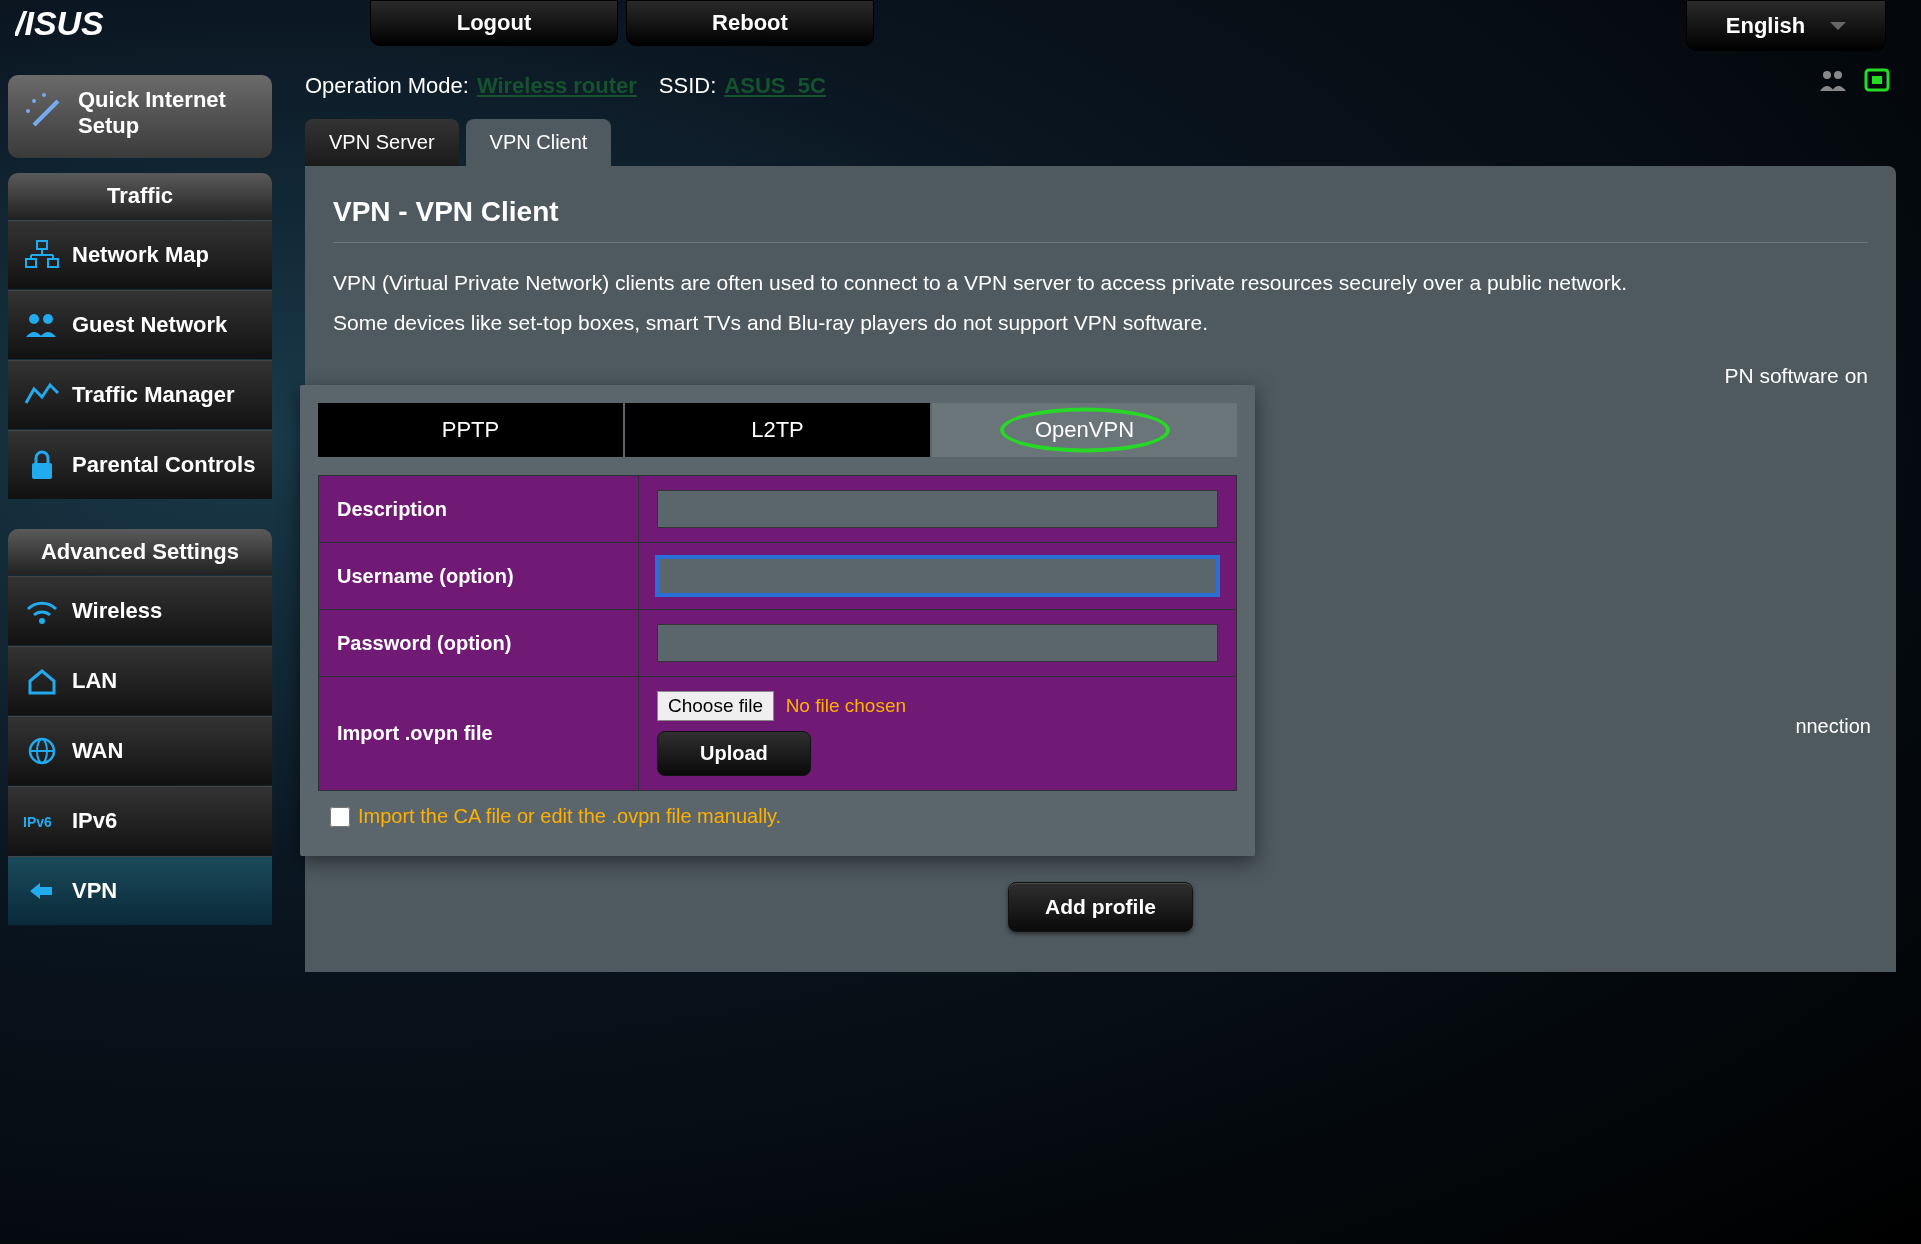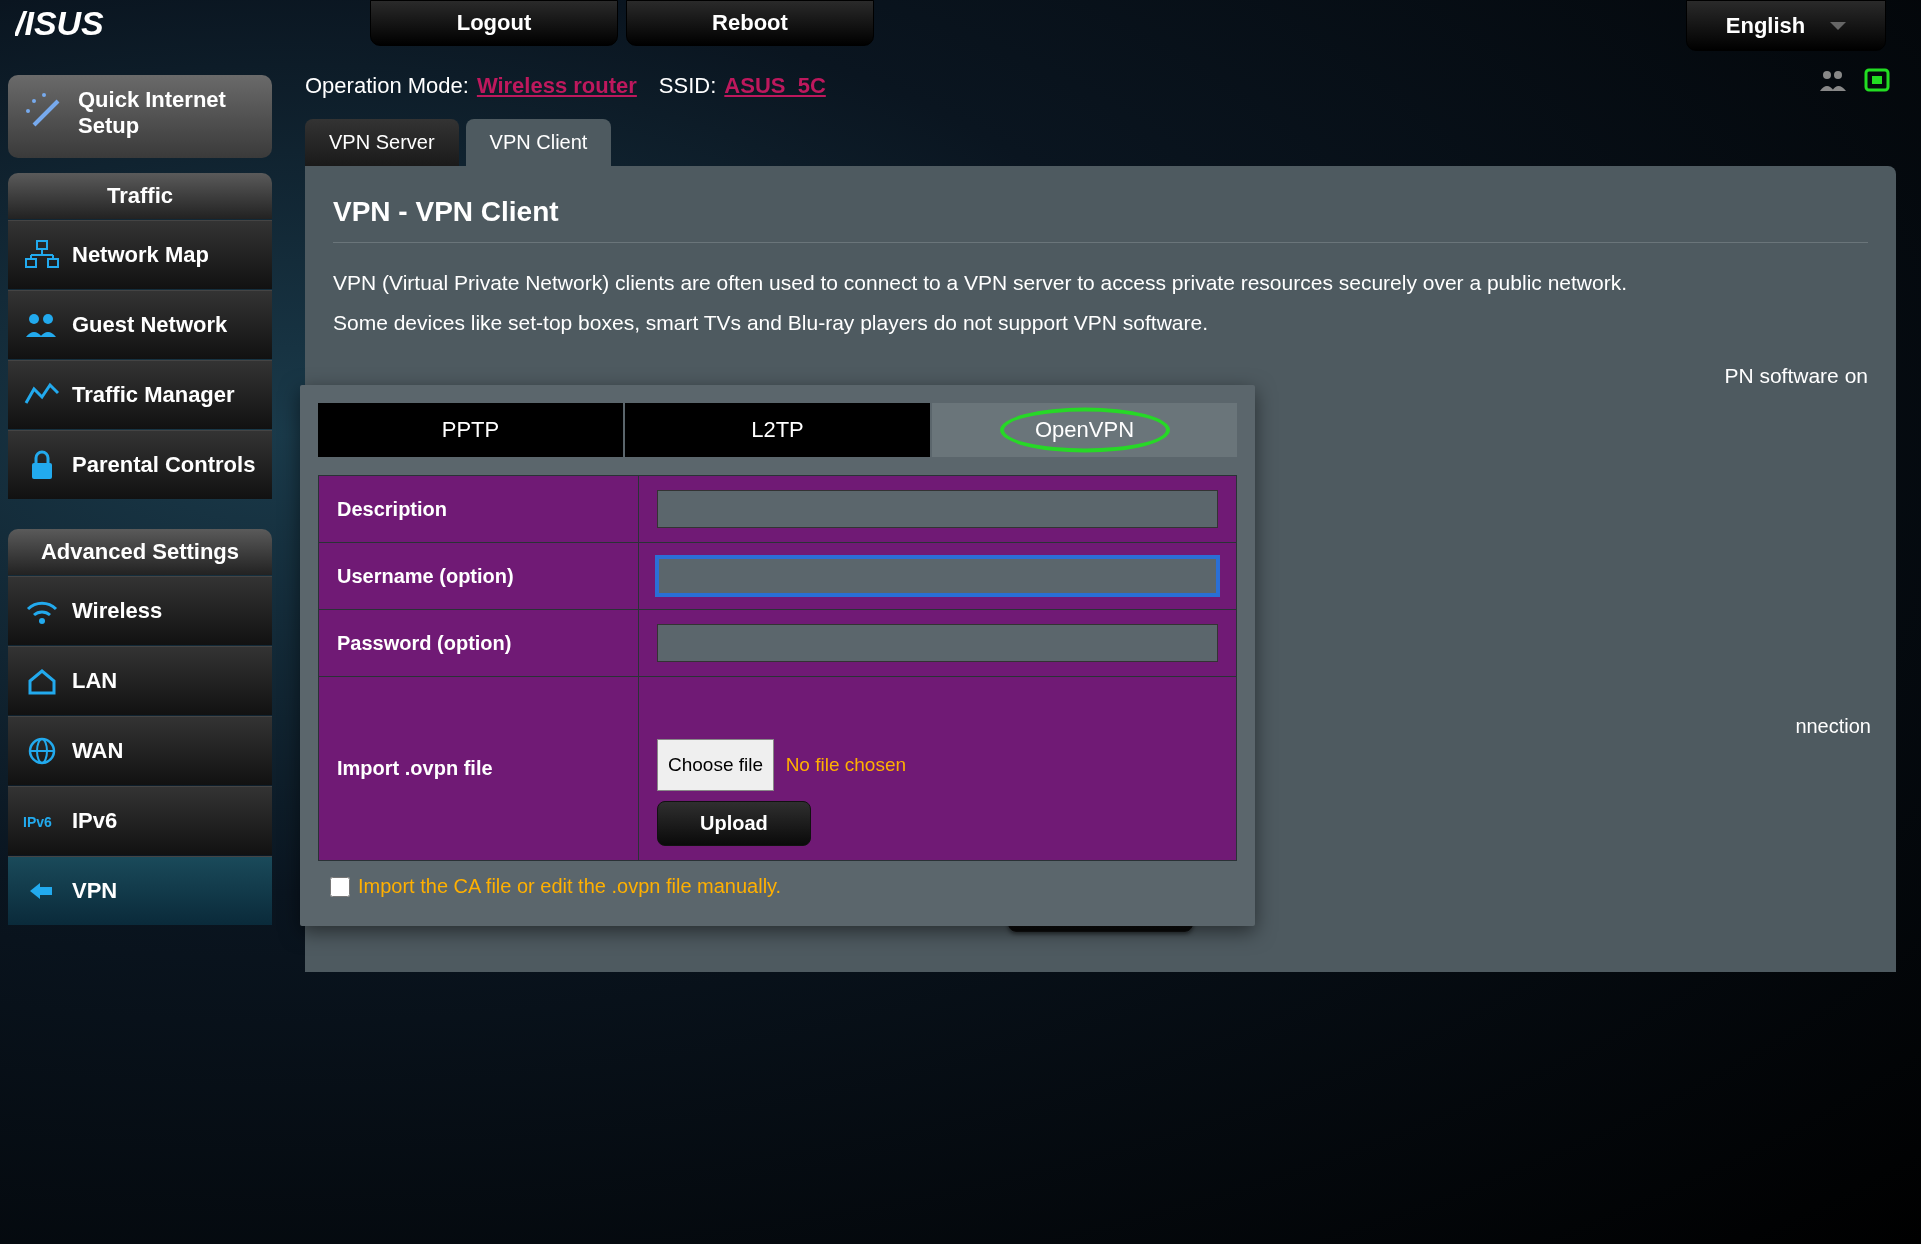--- a/index.html
+++ b/index.html
@@ -88,21 +88,21 @@
   border-top: 1px solid #444;
 }
 .nav-item.active { background: linear-gradient(#1a4a5a, #0a2a3a); }
 .nav-item .icon { width: 40px; height: 32px; display:flex; align-items:center; justify-content:center; }
 .nav-item .label { font-size: 22px; font-weight: bold; margin-left: 10px; }
 .nav-gap { height: 30px; }
 
 .main { flex: 1; padding: 10px 25px 0 25px; position: relative; }
 .statusbar { display: flex; align-items: center; font-size: 22px; margin-bottom: 20px; margin-top: 8px; }
 .statusbar .k { color: #fff; margin-right: 8px; }
-.statusbar .v { color: #be185d; font-weight: bold; margin-right: 22px; }
+.statusbar .v { color: #14532d; font-weight: bold; margin-right: 22px; }
 .status-icons { position: absolute; right: 30px; top: 12px; display:flex; gap:15px; }
 
 .tabs { display: flex; }
 .tab {
   background: linear-gradient(#333, #1a1a1a);
   padding: 12px 24px;
   font-size: 20px;
   color: #fff;
   border-radius: 8px 8px 0 0;
   margin-right: 7px;
@@ -181,23 +181,22 @@
   color: #fff;
   font-size: 18px;
   padding: 0 8px;
 }
 .txt-input.focused { border: 2px solid #2a6fd6; outline: 2px solid #2a6fd6; }
 .choose-file {
   background: #efefef;
   color: #000;
   font-size: 19px;
   border: 1px solid #888;
-  padding: 14px 10px;
-  cursor: pointer;
-  margin-top: 48px;
+  padding: 3px 10px;
+  cursor: pointer;
 }
 .file-status { color: #ffb000; font-size: 19px; margin-left: 6px; }
 .upload-btn {
   display: block;
   margin-top: 10px;
   background: linear-gradient(#2f2f2f, #0a0a0a);
   color: #fff;
   font-size: 20px;
   font-weight: bold;
   border: 1px solid #111;

